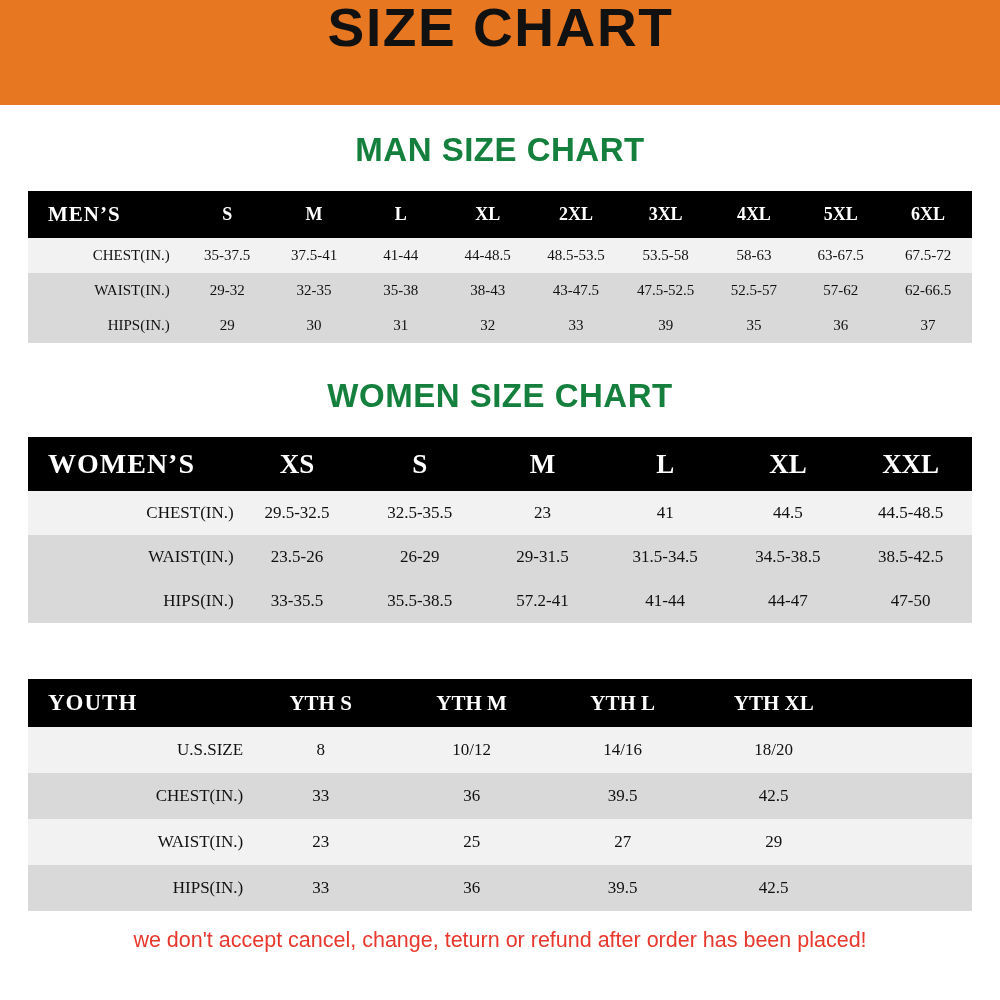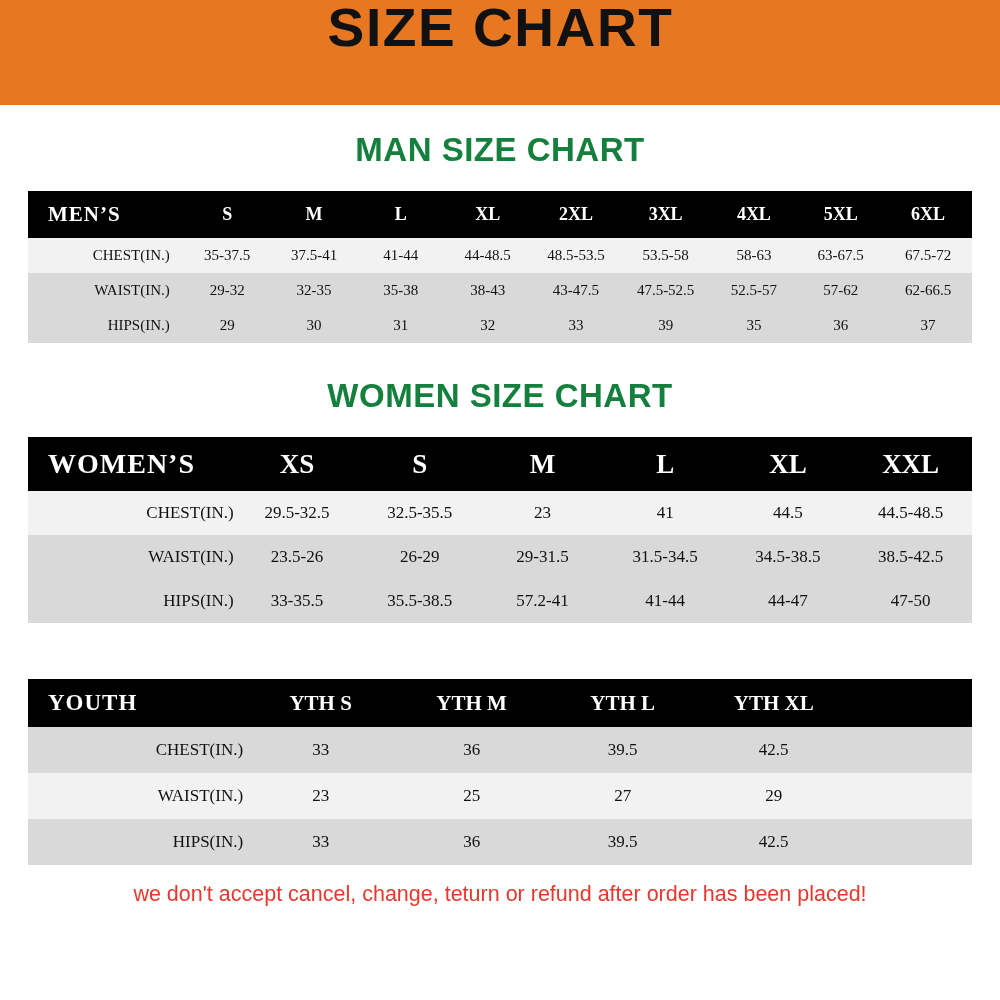--- a/index.html
+++ b/index.html
@@ -273,20 +273,28 @@
         <tr>
           <th class="rowhead">YOUTH</th>
           <th>YTH S</th>
           <th>YTH M</th>
           <th>YTH L</th>
           <th>YTH XL</th>
           <th></th>
         </tr>
       </thead>
       <tbody>
+        <tr class="odd">
+          <td class="rowhead">U.S.SIZE</td>
+          <td>8</td>
+          <td>10/12</td>
+          <td>14/16</td>
+          <td>18/20</td>
+          <td></td>
+        </tr>
         <tr class="even">
           <td class="rowhead">CHEST(IN.)</td>
           <td>33</td>
           <td>36</td>
           <td>39.5</td>
           <td>42.5</td>
           <td></td>
         </tr>
         <tr class="odd">
           <td class="rowhead">WAIST(IN.)</td>

